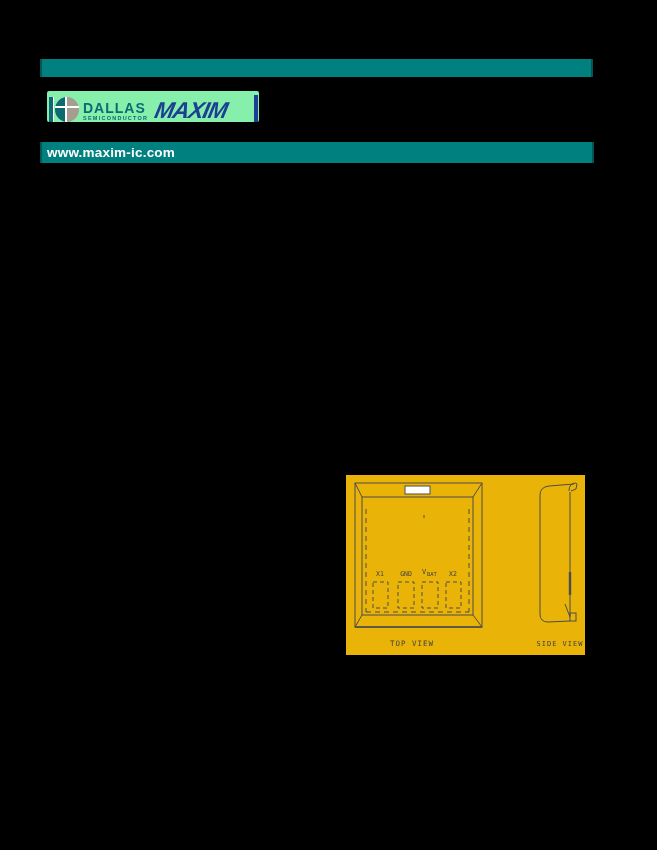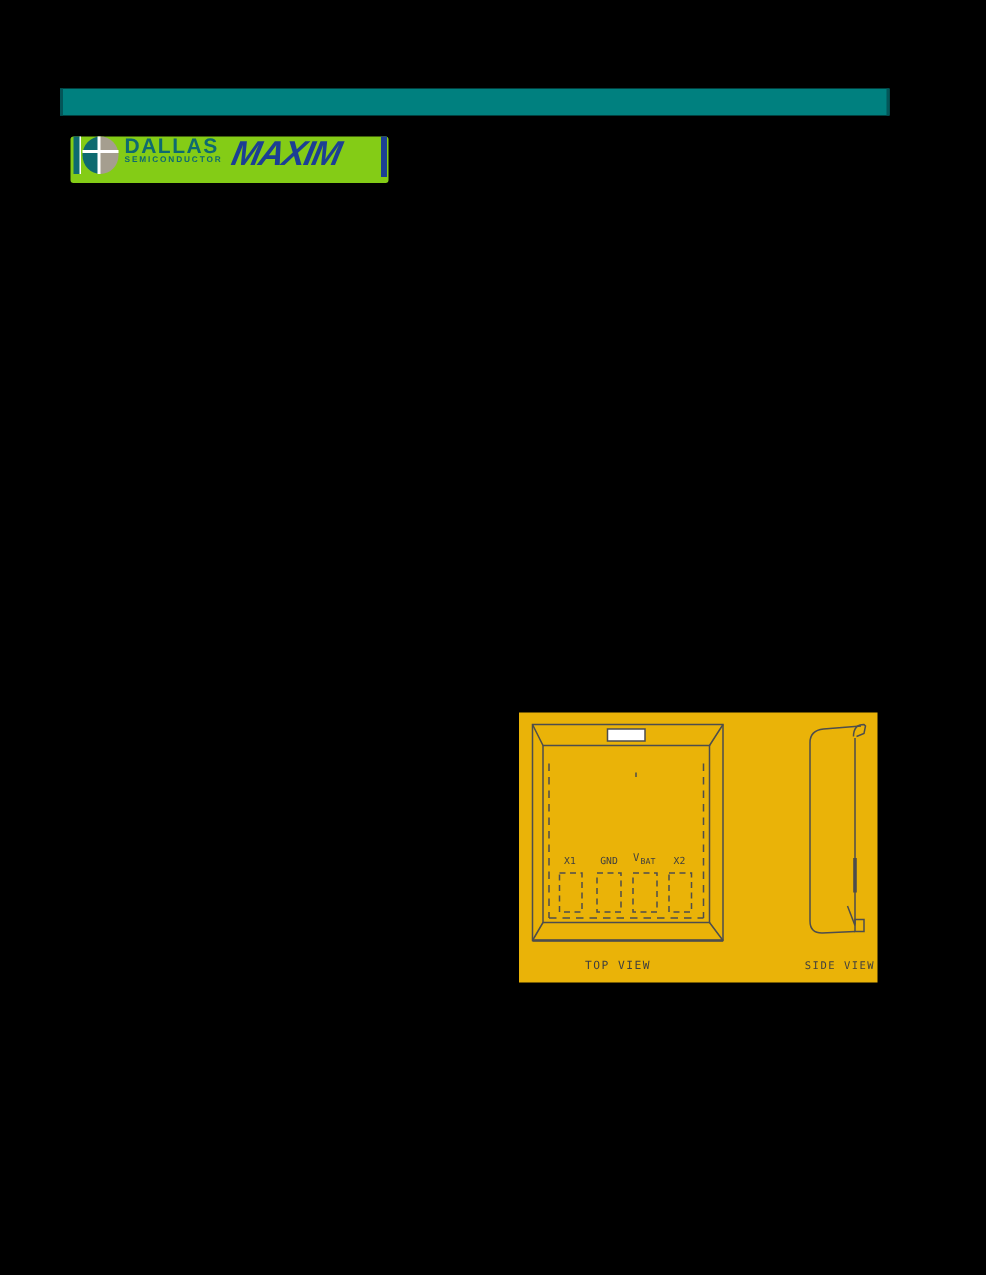--- a/index.html
+++ b/index.html
@@ -4,22 +4,22 @@
 <style>
   html,body{margin:0;padding:0;background:#000;}
   .page{position:relative;width:657px;height:850px;background:#000000;overflow:hidden;
         font-family:"Liberation Sans",sans-serif;}
 
   
   .bar-top{position:absolute;left:40px;top:59px;width:549px;height:18px;background:#00807F;
            border-left:2px solid #035558;border-right:2px solid #035558;}
 
   
-  .logo-box{position:absolute;left:47px;top:91px;width:212px;height:31px;background:#84cc16;
-            border-radius:2px;display:flex;align-items:flex-start;}
+  .logo-box{position:absolute;left:47px;top:91px;width:212px;height:31px;background:#86efac;
+            border-radius:2px;display:flex;align-items:flex-end;}
   .clock-bar{width:4px;height:25px;background:#0E6A70;margin-left:2px;border-right:1px solid #fff;}
   .clock{width:24px;height:25px;border-radius:50%;margin-left:1px;position:relative;flex:0 0 auto;
          background:linear-gradient(90deg,#0E6A70 0 44%,#A59E8F 44% 100%);}
   .clock::before{content:"";position:absolute;left:0;right:0;top:9px;height:2px;background:#fff;}
   .clock::after{content:"";position:absolute;top:0;bottom:0;left:10px;width:2px;background:#fff;}
   .dallas-wrap{margin-left:4px;display:flex;flex-direction:column;justify-content:center;}
   .dallas-name{font-size:14px;font-weight:700;letter-spacing:1px;color:#0E6A70;line-height:13px;}
   .dallas-sub{font-size:5.5px;font-weight:700;letter-spacing:1.25px;color:#0E6A70;line-height:7px;}
   .maxim{margin-left:7px;font-size:23px;font-weight:800;font-style:italic;color:#1C3F94;
          transform:skewX(-12deg);line-height:1;letter-spacing:-1px;}
@@ -47,20 +47,23 @@
     <span class="clock-bar"></span>
     <span class="clock"></span>
     <span class="dallas-wrap">
       <span class="dallas-name">DALLAS</span>
       <span class="dallas-sub">SEMICONDUCTOR</span>
     </span>
     <span class="maxim">MAXIM</span>
     <span class="maxim-endbar"></span>
   </div>
 
+  <div class="url-bar">
+    <span class="url-text">www.maxim-ic.com</span>
+  </div>
 
   <div class="diagram">
     <svg width="239" height="180" viewBox="0 0 239 180">
       <g stroke="#4d4d4d" stroke-width="1" fill="none">
 
         <rect x="9" y="8" width="127" height="144"></rect>
         <path d="M9 8 L16 22 M136 8 L127 22 M9 152 L16 140 M136 152 L127 140"></path>
         <rect x="16" y="22" width="111" height="118"></rect>
 
         <rect x="59" y="11" width="25" height="8" fill="#ffffff"></rect>

